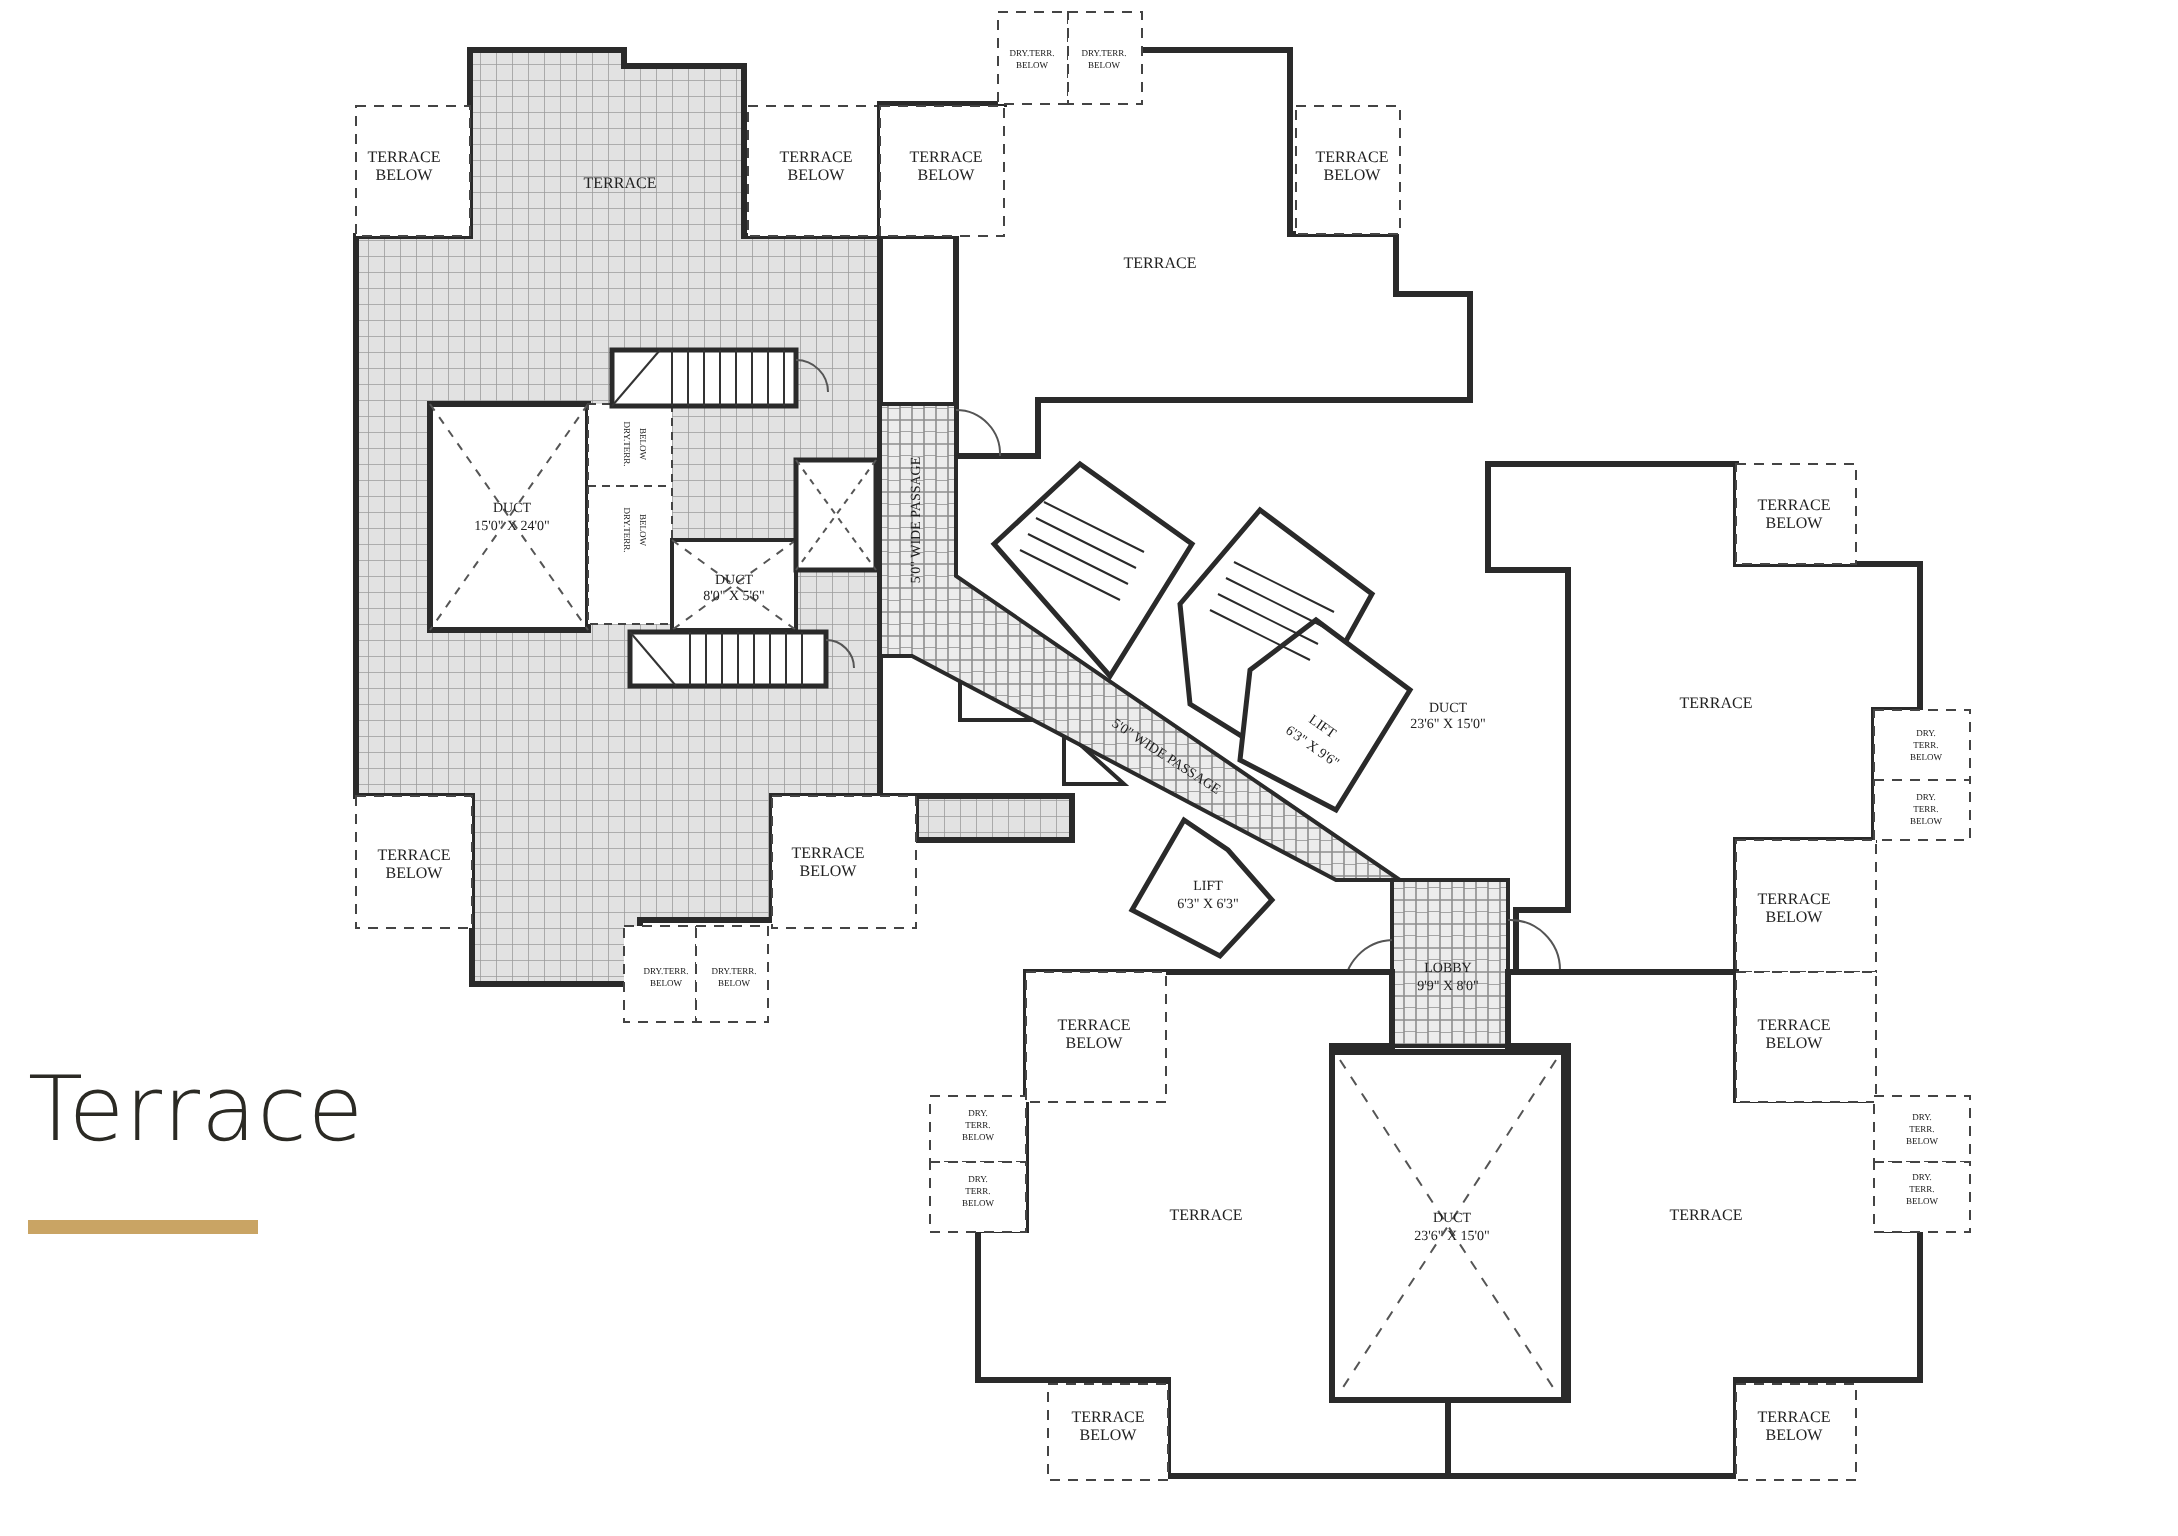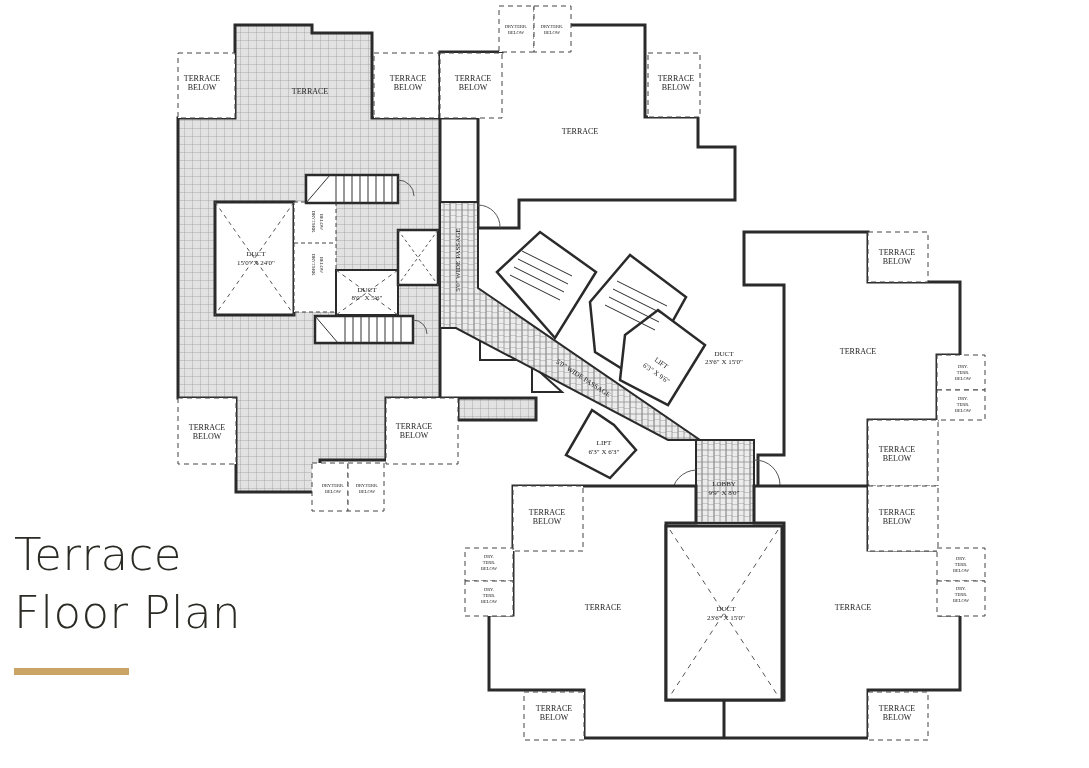--- a/index.html
+++ b/index.html
@@ -210,15 +210,14 @@
       <text class="lbl" transform="translate(660,365) rotate(35)">LIFT</text>
       <text class="lbl" transform="translate(655,375) rotate(35)">6'3" X 9'6"</text>
       <text class="lbl" transform="translate(460,260) rotate(-90)">5'0" WIDE PASSAGE</text>
       <text class="lbl" transform="translate(582,380) rotate(33)">5'0" WIDE PASSAGE</text>
     </g>
   </g>
 </svg>
 
 <div class="title-block">
   <div class="title-line">Terrace</div>
-  <div class="title-line">Floor Plan</div>
   <div class="accent-bar" style="background:#c9a464"></div>
 </div>
 
 </body></html>

